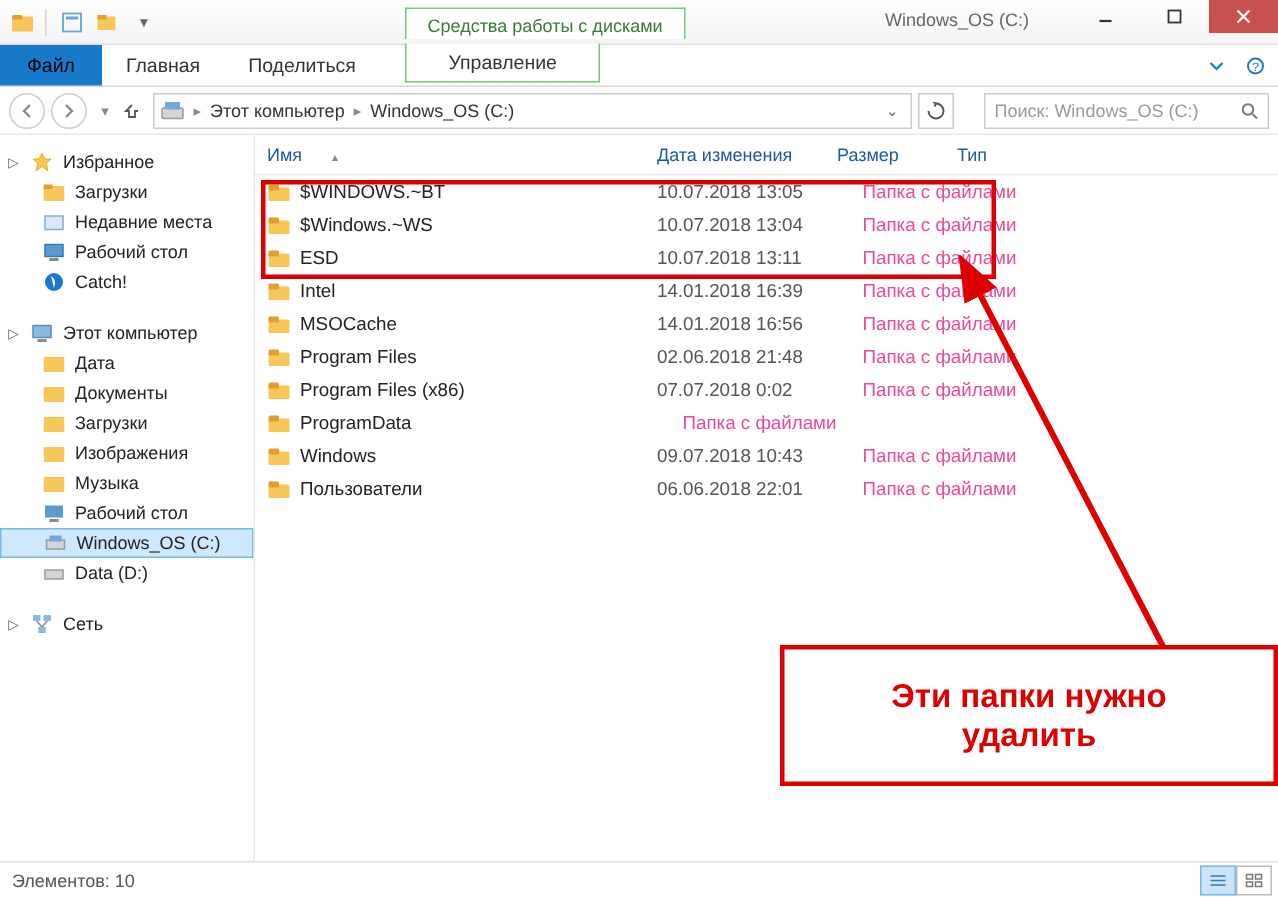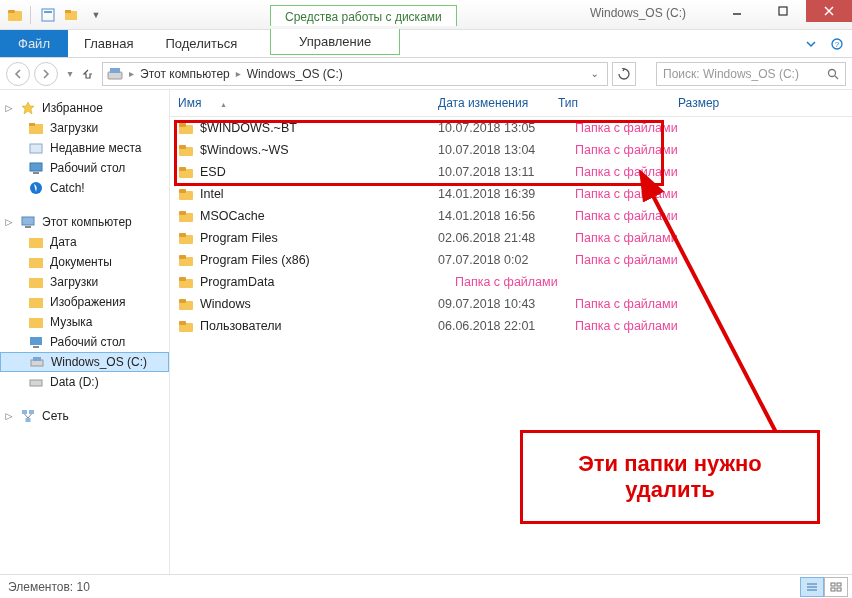--- a/index.html
+++ b/index.html
@@ -13,21 +13,21 @@
 .mini-tool { width: 22px; height: 22px; display: inline-flex; align-items: center; justify-content: center; }
 .tb-ribbon-tabs { display: flex; align-items: center; position: absolute; left: 270px; top: 0; height: 30px; }
 .context-tab { border: 1px solid #78c878; border-bottom: none; padding: 4px 14px 2px; background: #fff; font-size: 12px; color: #3a7a3a; text-align: center; }
 .win-title { position: absolute; left: 50%; transform: translateX(-50%); top: 6px; font-size: 12px; color: #666; left: 590px; transform:none;}
 .win-btns { position: absolute; right: 0; top: 0; display: flex; }
 .win-btn { width: 46px; height: 22px; display: flex; align-items: center; justify-content: center; font-size: 12px; color: #333; }
 .win-btn.close { background: #c8504f; color: #fff; }
 
 
 .ribbon { height: 28px; background: #fff; border-bottom: 1px solid #d8d8d8; display: flex; align-items: center; position: relative; }
-.ribbon .file-btn { background: #1979ca; color: #e5e5e5; padding: 5px 18px; font-size: 13px; height: 100%; display: flex; align-items: center; }
+.ribbon .file-btn { background: #1979ca; color: #000000; padding: 5px 18px; font-size: 13px; height: 100%; display: flex; align-items: center; }
 .ribbon .tab { padding: 17px 16px; font-size: 13px; color: #333; }
 .ribbon .mtab { border: 1px solid #78c878; border-top: none; padding: 5px 28px; font-size: 13px; color: #333; position: absolute; left: 270px; top: -1px; background: #fff; }
 .ribbon .right-icons { position: absolute; right: 6px; display: flex; gap: 8px; }
 .ribbon .right-icons span { width: 18px; height: 18px; display: inline-flex; align-items: center; justify-content: center; color: #1979ca; font-size: 14px; }
 
 
 .navrow { height: 32px; display: flex; align-items: center; padding: 3px 6px; gap: 4px; border-bottom: 1px solid #e8e8e8; }
 .nav-btn { width: 24px; height: 24px; border: 1px solid #ccc; border-radius: 50%; display: flex; align-items: center; justify-content: center; color: #888; font-size: 11px; background: #fff; }
 .nav-small { width: 16px; text-align:center; color:#888; font-size:10px;}
 .addr { flex: 1; height: 24px; border: 1px solid #ccc; display: flex; align-items: center; padding: 0 4px; gap: 6px; background:#fff;}
@@ -341,22 +341,22 @@
           </span>
         <span>Сеть</span>
       </div>
     </div>
   </div>
 
   <div class="filepane">
     <div class="cols">
       <div class="col name"><span>Имя</span><span class="sort-ind">▴</span></div>
       <div class="col date">Дата изменения</div>
+      <div class="col size">Размер</div>
       <div class="col type">Тип</div>
-      <div class="col size">Размер</div>
     </div>
     <div class="rows" id="file-rows">
         <div class="row">
           <div class="c name">
             <span class="ico16">
               <svg width="16" height="14">
                 <rect x="1" y="4" width="14" height="9" rx="1" fill="#f6c758"></rect>
                 <rect x="1" y="2" width="7" height="4" rx="1" fill="#e0a030"></rect>
               </svg>
             </span>
@@ -497,21 +497,21 @@
 
     <svg class="arrow-svg" style="left:460px; top:80px;" width="200" height="280">
       <defs>
           <marker id="ah" markerWidth="10" markerHeight="10" refX="2" refY="3" orient="auto">
             <path d="M0,0 L0,6 L8,3 z" fill="#d00"></path>
           </marker>
         </defs>
       <line x1="150" y1="270" x2="20" y2="20" stroke="#d00" stroke-width="4" marker-end="url(#ah)"></line>
     </svg>
 
-    <div class="callout" style="left:350px; top:340px; width:300px;">
+    <div class="callout" style="left:350px; top:340px; width:332px;">
       <div>Эти папки нужно</div>
       <div>удалить</div>
     </div>
   </div>
 </div>
 
 <div class="status">
   <span>Элементов:</span>&nbsp;
   <span>10</span>
   <div class="view-btns">

